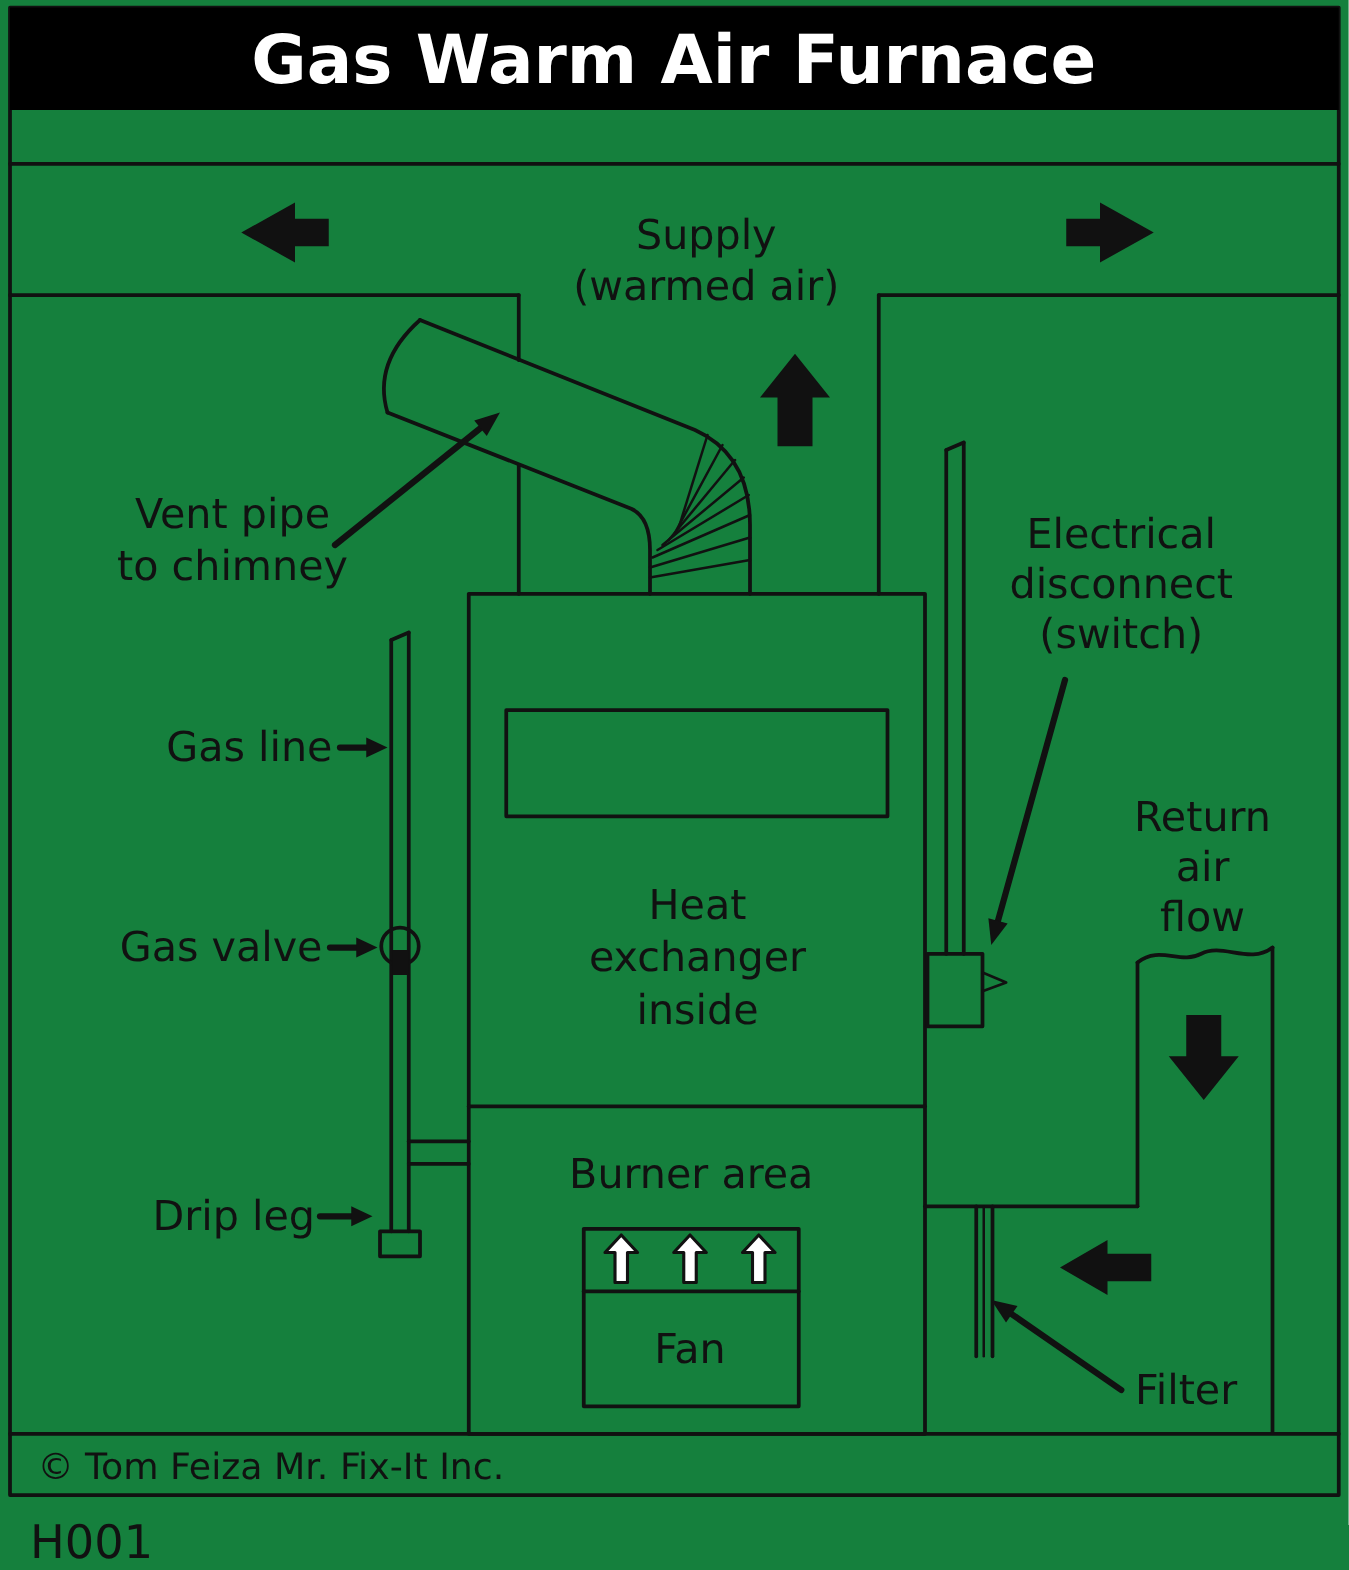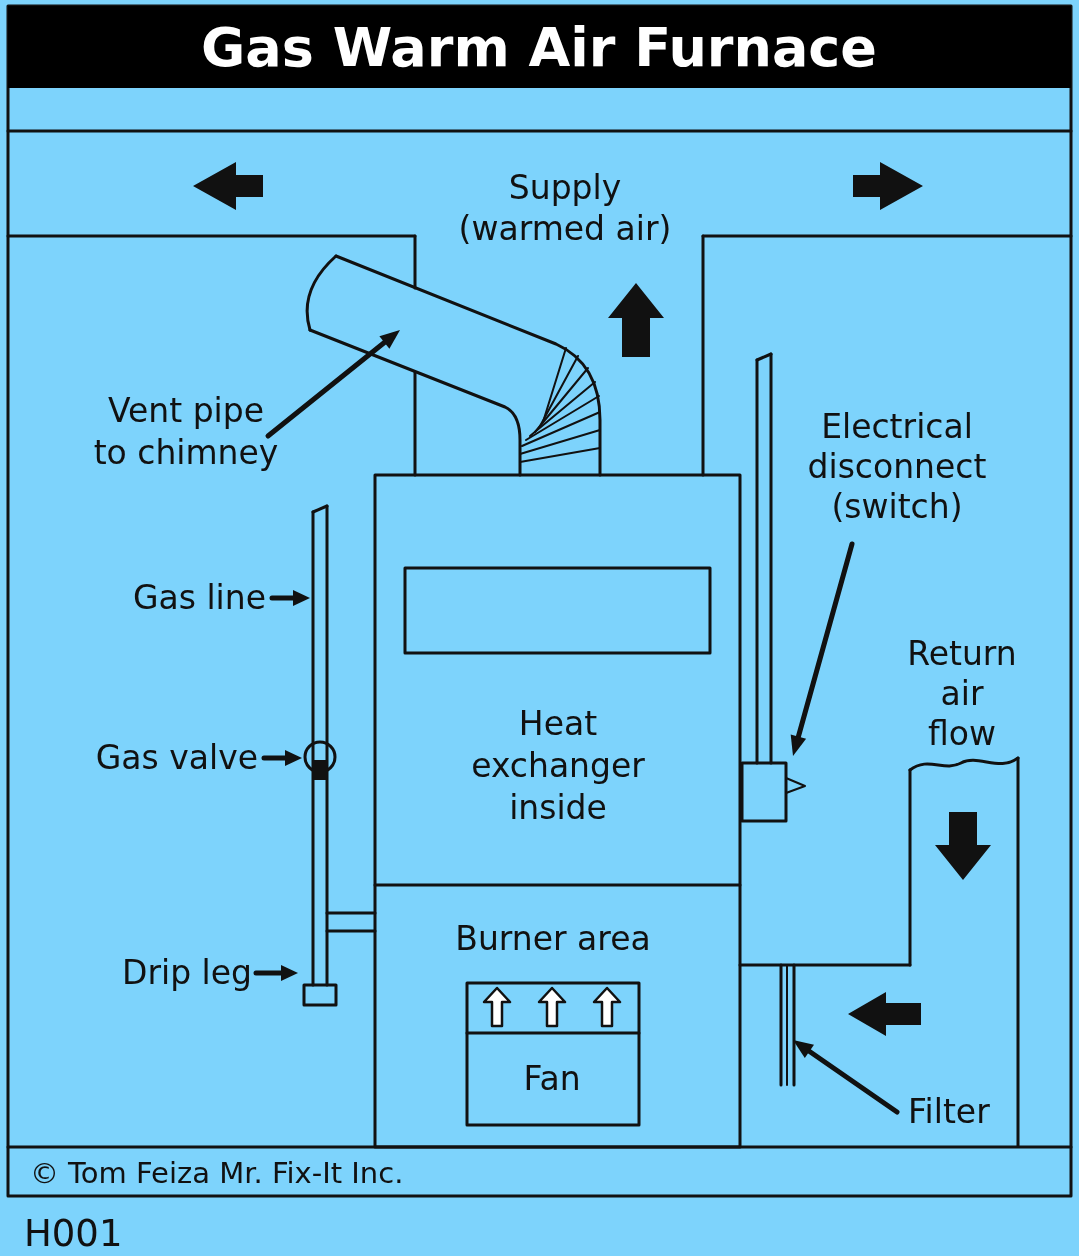--- a/index.html
+++ b/index.html
@@ -1,17 +1,17 @@
 <!DOCTYPE html>
 <html><head>
 <meta charset="utf-8">
 <style>
   html,body { margin:0; padding:0; background:#ffffff; }
   .page {
-    width:1079px; height:1256px; background:#7dd3fc; position:relative;
+    width:1079px; height:1256px; background:#15803d; position:relative;
     font-family:"DejaVu Sans", sans-serif;
   }
   svg { display:block; }
   .ink  { stroke:#111111; fill:none; stroke-width:3; stroke-linecap:round; stroke-linejoin:round; }
   .thin { stroke-width:2; }
   .ptr  { stroke:#111111; fill:none; stroke-width:5; stroke-linecap:round; }
   .fillink { fill:#111111; stroke:none; }
   .outline-arrow { fill:#ffffff; stroke:#111111; stroke-width:2.5; stroke-linejoin:round; }
   text { font-family:"DejaVu Sans", sans-serif; fill:#111111; }
   .lbl   { font-size:33px; }

